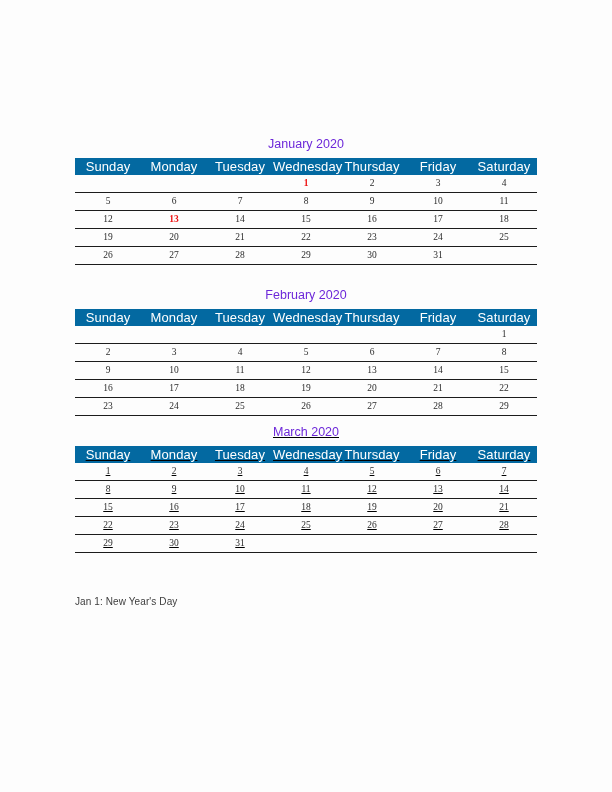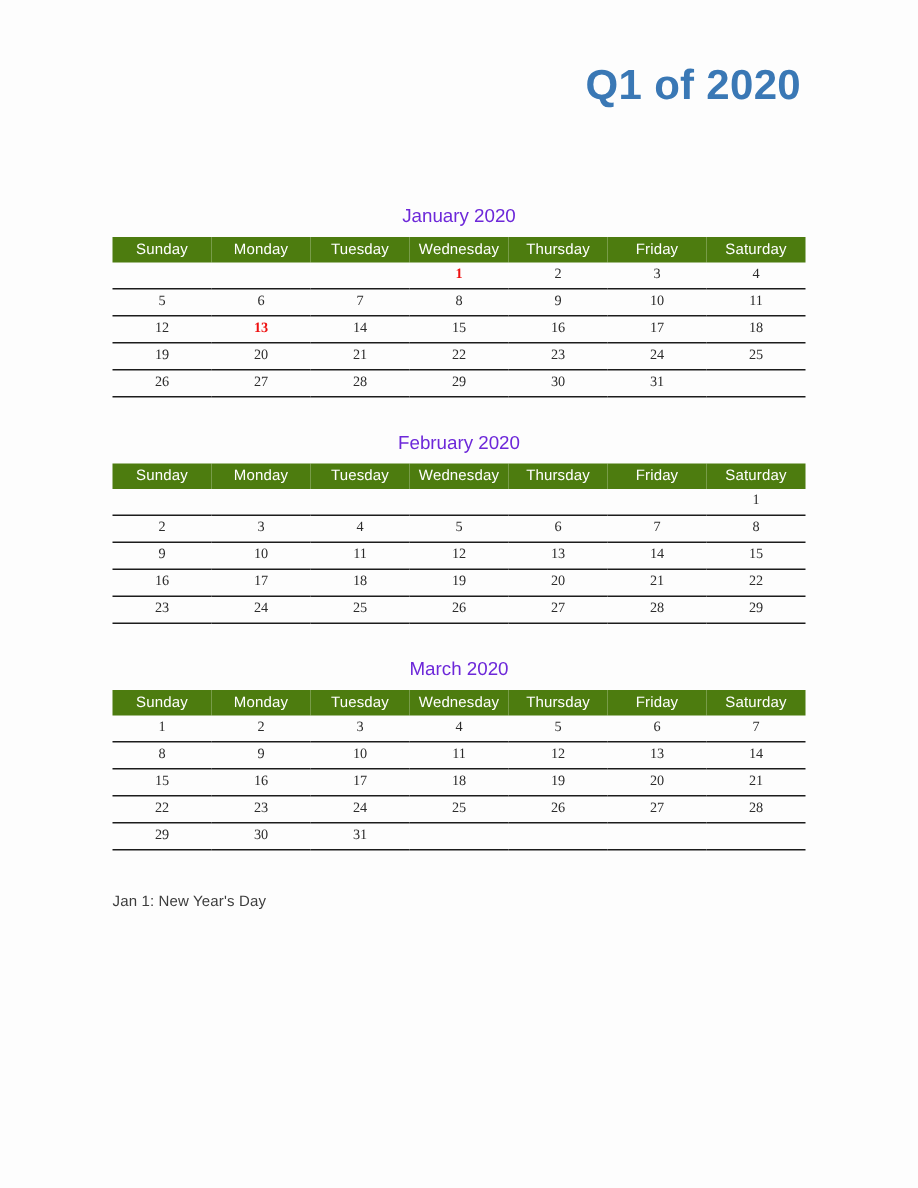--- a/index.html
+++ b/index.html
@@ -100,40 +100,40 @@
   }
 
   
   .month-block {
     position: absolute;
     left: 75px;
     width: 462px;
   }
   #month-block-0 { top: 136px; }
   #month-block-1 { top: 287px; }
-  #month-block-2 { top: 438px; }
+  #month-block-2 { top: 424px; text-decoration: underline; }
 
   .month-title {
     text-align: center;
     font-size: 12.5px;
     color: #6d28d9;
     font-weight: 400;
     line-height: 16px;
     padding-bottom: 6px;
   }
 
   table.month-grid {
     width: 462px;
     border-collapse: collapse;
     table-layout: fixed;
   }
   table.month-grid th {
-    background: #4d7c0f;
+    background: #0369a1;
     color: #ffffff;
-    font-size: 10px;
+    font-size: 13px;
     font-weight: 400;
     height: 17px;
     line-height: 17px;
     padding: 0;
     text-align: center;
     letter-spacing: 0.1px;
   }
   table.month-grid td {
     height: 17px;
     line-height: 17px;
@@ -169,21 +169,20 @@
     letter-spacing: 0.1px;
   }
 </style>
 </head>
 <body>
 
 <div id="page-header">
 
 
   <div id="title-block">
-    <div id="quarter-title">Q1 of 2020</div>
   </div>
 
 </div>
 
 <div class="month-block" id="month-block-0">
   <div class="month-title">January 2020</div>
   <table class="month-grid">
     <thead>
       <tr>
         <th>Sunday</th>

